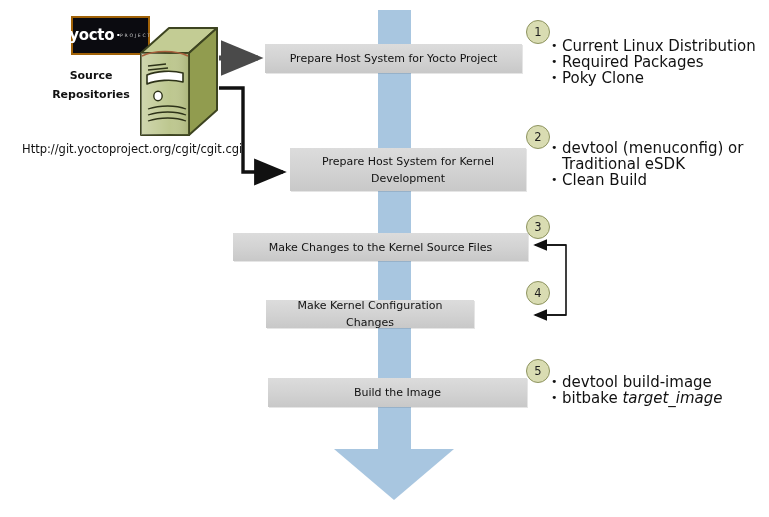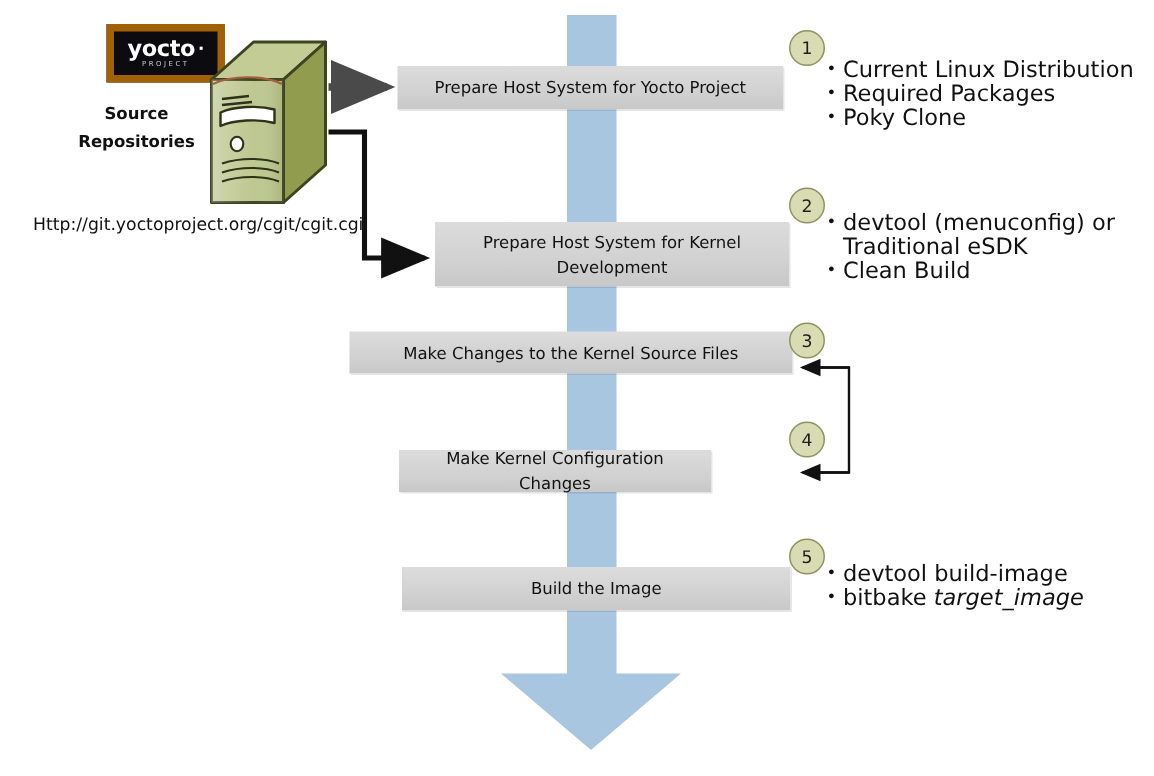--- a/index.html
+++ b/index.html
@@ -41,24 +41,24 @@
   }
 
   
   .yocto-logo {
     position: absolute;
     left: 71px;
     top: 16px;
     width: 79px;
     height: 39px;
     background: #0b0b10;
-    border: 5px solid #a16207;
+    border: 2px solid #a16207;
     box-sizing: border-box;
     display: flex;
-    flex-direction: column;
+    flex-direction: row;
     align-items: center;
     justify-content: center;
     line-height: 1;
   }
   .yocto-word {
     color: #ffffff;
     font-size: 15px;
     font-weight: 600;
     letter-spacing: -0.3px;
   }
@@ -116,21 +116,21 @@
     justify-content: center;
     text-align: center;
     font-size: 11px;
     color: #111111;
     line-height: 17px;
     box-sizing: border-box;
     padding: 0 6px;
   }
   #box1 { left: 265px; top:  44px; width: 257px; height: 29px; }
   #box2 { left: 290px; top: 148px; width: 236px; height: 43px; }
-  #box3 { left: 233px; top: 221px; width: 295px; height: 28px; }
+  #box3 { left: 233px; top: 233px; width: 295px; height: 28px; }
   #box4 { left: 266px; top: 300px; width: 208px; height: 28px; }
   #box5 { left: 268px; top: 378px; width: 259px; height: 29px; }
 
   
   .step-circle {
     position: absolute;
     width: 24px;
     height: 24px;
     border-radius: 50%;
     background: #d9dcb2;

